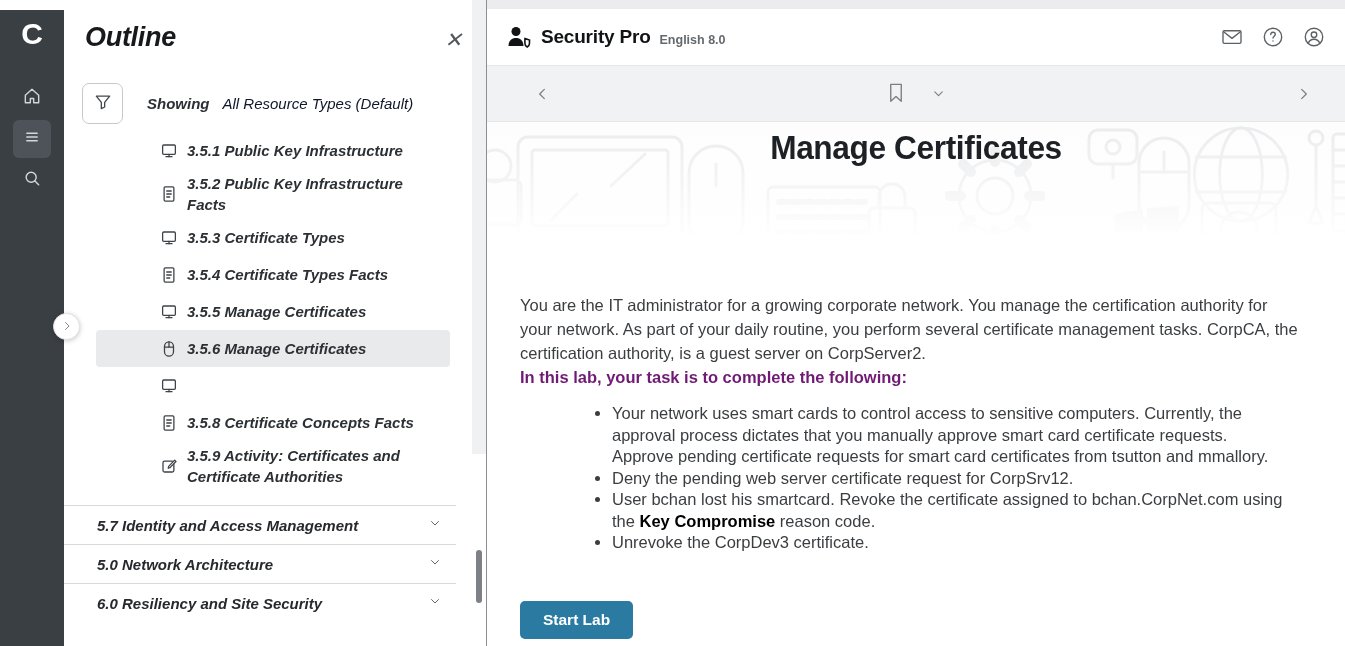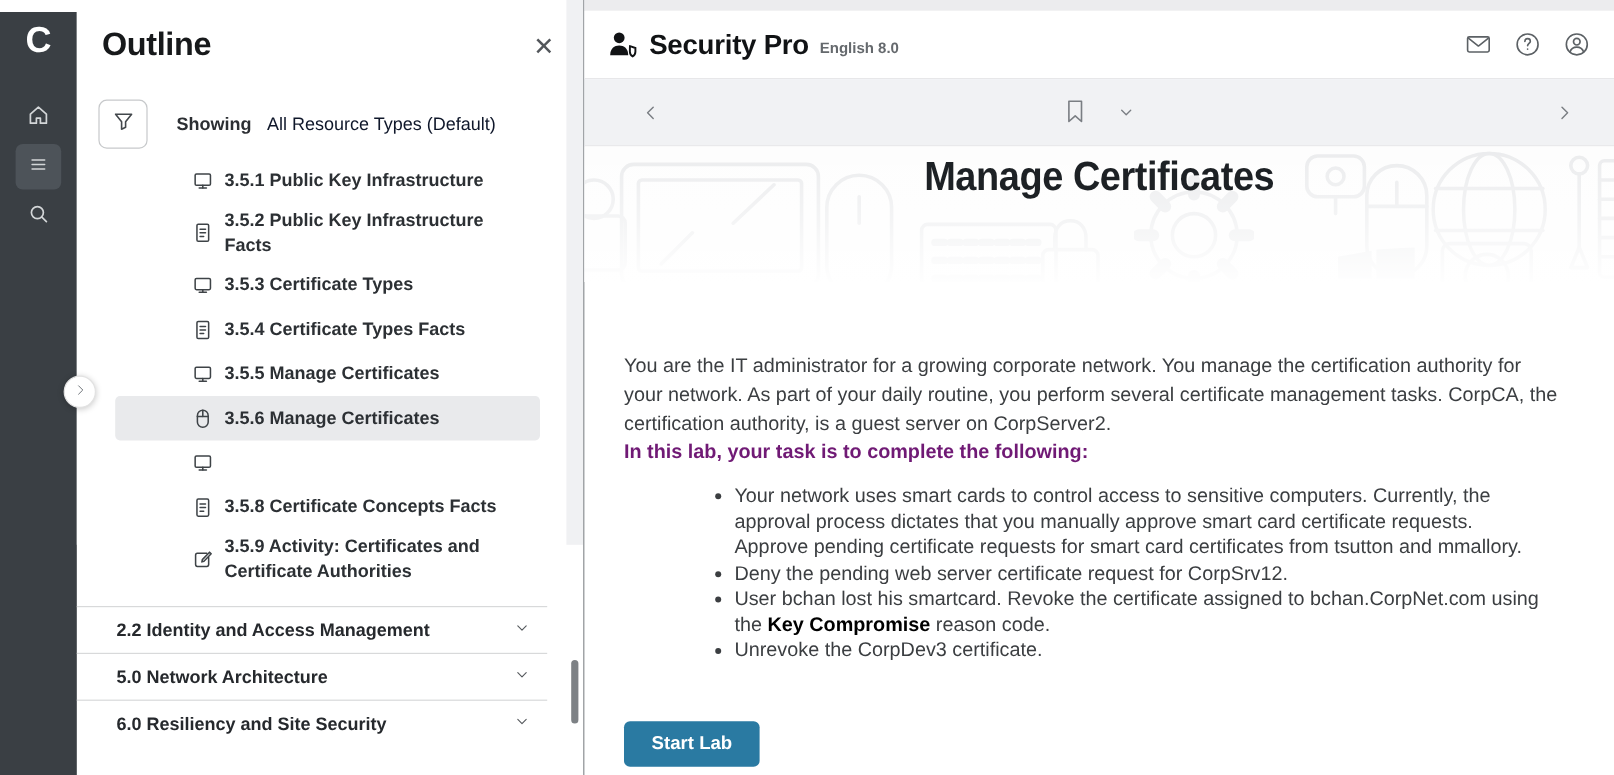--- a/index.html
+++ b/index.html
@@ -9,21 +9,21 @@
 
   
   .rail { position:absolute; left:0; top:10px; bottom:0; width:64px; background:#3a3f44; display:flex; flex-direction:column; align-items:center; }
   .logo { color:#fff; font-size:30px; font-weight:700; margin-top:9px; line-height:1; }
   .rail-nav { margin-top:30px; display:flex; flex-direction:column; align-items:center; gap:3px; }
   .rail-btn { width:38px; height:38px; border-radius:6px; display:flex; align-items:center; justify-content:center; cursor:pointer; }
   .rail-btn.active { background:#4d5359; }
   .rail-btn svg { stroke:#d3d6d8; fill:none; stroke-width:1.7; stroke-linecap:round; stroke-linejoin:round; }
 
   
-  .outline { position:absolute; left:64px; top:0; width:422px; height:454px; background:#fff; }
+  .outline { position:absolute; left:64px; top:0; width:422px; height:454px; background:#fff;font-style:italic; }
   .outline-head { display:flex; align-items:flex-start; justify-content:space-between; padding:22px 24px 0 21px; }
   .outline-title { font-size:27px; font-weight:700; color:#17191b; letter-spacing:-0.3px; }
   .close-x { font-size:21px; color:#53575b; cursor:pointer; line-height:1; margin-top:7px; }
   .filter-row { display:flex; align-items:center; margin:30px 0 0 18px; }
   .filter-btn { width:41px; height:41px; border:1px solid #c7c9cb; border-radius:7px; background:#fff; display:flex; align-items:center; justify-content:center; cursor:pointer; }
   .filter-btn svg { stroke:#43484c; fill:none; stroke-width:1.6; stroke-linejoin:round; }
   .filter-showing { font-size:15px; font-weight:700; color:#2c2f33; margin-left:24px; }
   .filter-value { font-size:15px; color:#0f172a; margin-left:13px; }
 
   .o-list { margin:8px 0 0 32px; width:354px; }
@@ -44,21 +44,21 @@
   
   .collapse-btn { position:absolute; left:53px; top:313px; width:27px; height:27px; border-radius:50%; background:#fff; border:1px solid #e2e2e2; box-shadow:0 1px 5px rgba(0,0,0,.22); display:flex; align-items:center; justify-content:center; cursor:pointer; z-index:6; }
   .collapse-btn svg { stroke:#6b7075; fill:none; stroke-width:1.6; stroke-linecap:round; stroke-linejoin:round; }
 
   
   .main { position:absolute; left:486px; top:0; right:0; bottom:0; background:#fff; border-left:1px solid #8b8e92; }
   .topstrip { height:9px; background:#ececee; }
 
   .app-header { height:57px; background:#fff; display:flex; align-items:center; padding:0 20px 0 19px; border-bottom:1px solid #e7e7e9; }
   .app-ico { width:26px; height:24px; }
-  .app-title { font-size:23px; font-weight:700; color:#111315; margin-left:9px; letter-spacing:-0.2px; }
+  .app-title { font-size:19px; font-weight:700; color:#111315; margin-left:9px; letter-spacing:-0.2px; }
   .app-sub { font-size:12.5px; font-weight:700; color:#65696d; margin-left:9px; margin-top:5px; }
   .hdr-icons { margin-left:auto; display:flex; align-items:center; gap:19px; }
   .hdr-icons .hbtn { width:22px; height:22px; cursor:pointer; display:flex; align-items:center; justify-content:center; }
   .hdr-icons svg { stroke:#5c6165; fill:none; stroke-width:1.5; stroke-linecap:round; stroke-linejoin:round; }
 
   .navbar { position:relative; height:56px; background:#f1f2f4; border-bottom:1px solid #e6e7e9; }
   .nav-back { position:absolute; left:48px; top:19px; cursor:pointer; }
   .nav-fwd  { position:absolute; right:34px; top:19px; cursor:pointer; }
   .navbar svg { stroke:#7a7e83; fill:none; stroke-width:1.8; stroke-linecap:round; stroke-linejoin:round; }
   .nav-center { position:absolute; left:0; right:0; top:16px; display:flex; justify-content:center; align-items:center; gap:26px; }
@@ -221,21 +221,21 @@
             <svg viewBox="0 0 24 24">
               <path d="M16.5 5.5 H6 C4.9 5.5 4 6.4 4 7.5 V18 C4 19.1 4.9 20 6 20 H16.5 C17.6 20 18.5 19.1 18.5 18 V10"></path>
               <path d="M11.5 12.5 L19.5 4.2 L21.3 6 L13.3 14.2 L11 15 Z"></path>
             </svg>
           </span>
           <span class="o-lbl">3.5.9 Activity: Certificates and Certificate Authorities</span>
         </div>
       </div>
     <div class="o-sections">
         <div class="o-section">
-          <span class="o-section-lbl">2.2 Identity and Access Management</span>
+          <span class="o-section-lbl">5.7 Identity and Access Management</span>
           <span><svg width="14" height="14" viewBox="0 0 24 24">
               <polyline points="6 9.5 12 15.5 18 9.5"></polyline>
             </svg></span>
         </div>
         <div class="o-section">
           <span class="o-section-lbl">5.0 Network Architecture</span>
           <span><svg width="14" height="14" viewBox="0 0 24 24">
               <polyline points="6 9.5 12 15.5 18 9.5"></polyline>
             </svg></span>
         </div>

